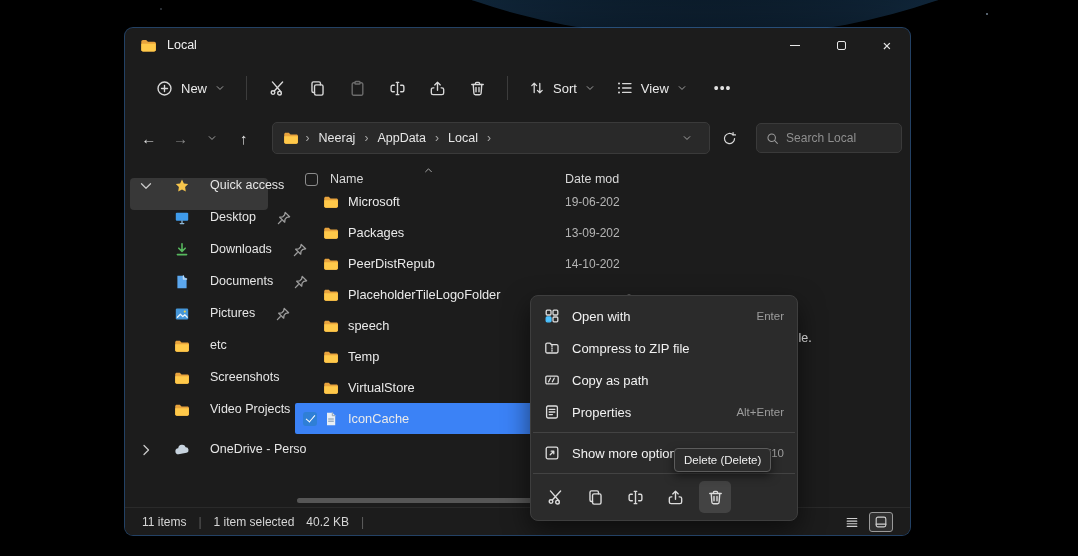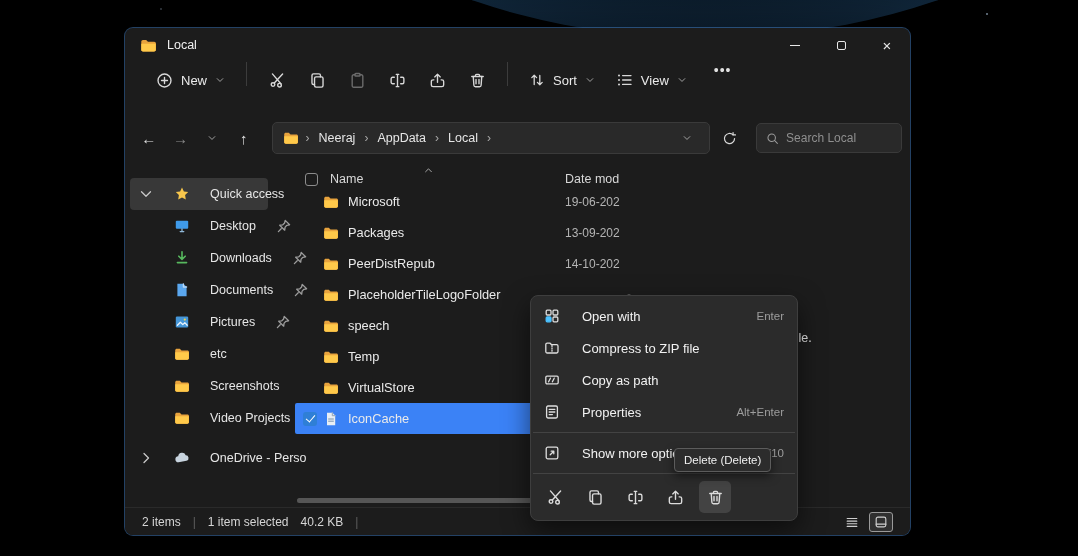--- a/index.html
+++ b/index.html
@@ -22,21 +22,21 @@
   .titlebar{position:absolute;top:0;left:0;right:0;height:34px;display:flex;align-items:center;padding-left:15px}
   .title-icon{width:17px;height:17px}
   .title-text{margin-left:10px;font-size:12.5px;color:#f0f0f0}
   .win-controls{margin-left:auto;align-self:stretch;display:flex}
   .win-btn{width:46px;display:flex;align-items:center;justify-content:center;color:#e8e8e8}
   .glyph-min{width:10px;height:1px;background:#e8e8e8}
   .glyph-max{width:9px;height:9px;border:1px solid #e8e8e8;border-radius:2px}
   .glyph-close{font-size:15px;line-height:1}
 
   
-  .toolbar{position:absolute;top:34px;left:0;right:0;height:52px;display:flex;padding:0 20px}
+  .toolbar{position:absolute;top:34px;left:0;right:0;height:52px;display:flex;align-items:center;padding:0 20px}
   .tb-btn{display:flex;align-items:center;gap:8px;height:36px;padding:0 11px;border-radius:5px;font-size:13px;color:#eaeaea}
   .tb-ic{width:40px;height:36px;display:flex;align-items:center;justify-content:center;border-radius:5px;color:#d8d8d8}
   .tb-ic .ic{width:17px;height:17px}
   .tb-ic.disabled{opacity:.42}
   .tb-sep{width:1px;height:24px;background:#3c3c3c;margin:0 10px}
   .chev-s{width:10px;height:10px;color:#bdbdbd}
   .tb-more{margin-left:16px;font-size:14px;letter-spacing:1px;color:#e0e0e0}
   .new-ic{width:17px;height:17px;color:#d8d8d8}
 
   
@@ -51,21 +51,21 @@
   .refresh-btn .ic{width:15px;height:15px}
   .searchbox{margin-left:12px;width:146px;height:30px;background:#292929;border:1px solid #3a3a3a;border-radius:5px;display:flex;align-items:center;padding:0 9px;gap:7px}
   .searchbox .ic{width:13px;height:13px;color:#9a9a9a}
   .searchbox input{flex:1;background:transparent;border:none;outline:none;color:#ddd;font-size:12px;font-family:inherit;min-width:0}
   .searchbox input::placeholder{color:#8f8f8f}
 
   
   .content{position:absolute;top:132px;left:0;right:0;bottom:28px}
 
   .sidebar{position:absolute;left:0;top:0;bottom:0;width:170px;padding-top:18px}
-  .sb-item{width:138px;margin-left:5px;height:32px;display:flex;align-items:center;gap:20px;padding:0 8px;border-radius:4px;font-size:12.5px;color:#e6e6e6;white-space:nowrap}
+  .sb-item{width:138px;margin-left:5px;height:32px;display:flex;align-items:flex-start;gap:20px;padding:0 8px;border-radius:4px;font-size:12.5px;color:#e6e6e6;white-space:nowrap}
   .sb-item.active{background:#383838}
   .sb-item .chev-s{flex:0 0 10px;color:#c8c8c8}
   .sb-item .ic{flex:0 0 16px;width:16px;height:16px}
   .sb-indent{flex:0 0 16px}
   .sb-pin{margin-left:auto;flex:0 0 13px;width:13px;height:13px;color:#9c9c9c}
   .sb-onedrive{margin-top:8px}
 
   .filearea{position:absolute;left:170px;top:0;bottom:0;width:340px;overflow:hidden}
   .list-header{position:absolute;top:8px;left:0;right:0;height:22px;display:flex;align-items:center;padding-left:10px;font-size:12.5px;color:#d8d8d8}
   .hdr-cb{width:13px;height:13px;border:1px solid #8c8c8c;border-radius:3px;margin-right:12px}
@@ -90,21 +90,21 @@
   
   .statusbar{position:absolute;left:0;right:0;bottom:0;height:28px;display:flex;align-items:center;padding:0 17px;gap:12px;font-size:12px;color:#d6d6d6;border-top:1px solid #2a2a2a;background:#1c1c1c}
   .st-sep{color:#5f5f5f}
   .view-toggles{margin-left:auto;display:flex;align-items:center;gap:5px}
   .vt{width:24px;height:20px;display:flex;align-items:center;justify-content:center;color:#cfcfcf}
   .vt .ic{width:14px;height:14px}
   .vt.active{border:1px solid #9a9a9a;border-radius:3px;background:#303030}
 
   
   .ctx{position:absolute;left:405px;top:267px;width:268px;background:#2b2b2b;border:1px solid #3e3e3e;border-radius:8px;box-shadow:0 10px 26px rgba(0,0,0,.55);padding:4px 0;z-index:20}
-  .ctx-item{height:32px;display:flex;align-items:center;padding:0 13px;gap:22px;font-size:13px;color:#f2f2f2}
+  .ctx-item{height:32px;display:flex;align-items:center;padding:0 13px;gap:12px;font-size:13px;color:#f2f2f2}
   .ctx-item .ic{flex:0 0 16px;width:16px;height:16px;color:#dedede}
   .ctx-short{margin-left:auto;font-size:11.5px;color:#9d9d9d;white-space:nowrap}
   .ctx-sep{height:1px;background:#434343;margin:4px 2px}
   .ctx-iconrow{height:38px;display:flex;align-items:center;padding:0 8px;gap:8px}
   .ctx-ib{width:32px;height:32px;display:flex;align-items:center;justify-content:center;border-radius:5px;color:#dcdcdc}
   .ctx-ib .ic{width:17px;height:17px}
   .ctx-ib.hot{background:#434343}
 
   .tooltip{position:absolute;left:549px;top:420px;height:24px;display:flex;align-items:center;padding:0 9px;background:#2c2c2c;border:1px solid #5c5c5c;border-radius:4px;font-size:11.5px;color:#f0f0f0;z-index:30;box-shadow:0 4px 10px rgba(0,0,0,.5);white-space:nowrap}
 </style>
@@ -603,21 +603,21 @@
           <svg class="ic" viewBox="0 0 16 16">
             <use href="#i-trash"></use>
           </svg>
         </div>
     </div>
   </div>
 
   <div class="tooltip">Delete (Delete)</div>
 
   <div class="statusbar">
-    <span>2 items</span>
+    <span>11 items</span>
     <span class="st-sep">|</span>
     <span>1 item selected</span>
     <span>40.2 KB</span>
     <span class="st-sep">|</span>
     <div class="view-toggles">
       <div class="vt">
           <svg class="ic" viewBox="0 0 16 16">
             <use href="#i-details"></use>
           </svg>
         </div>

